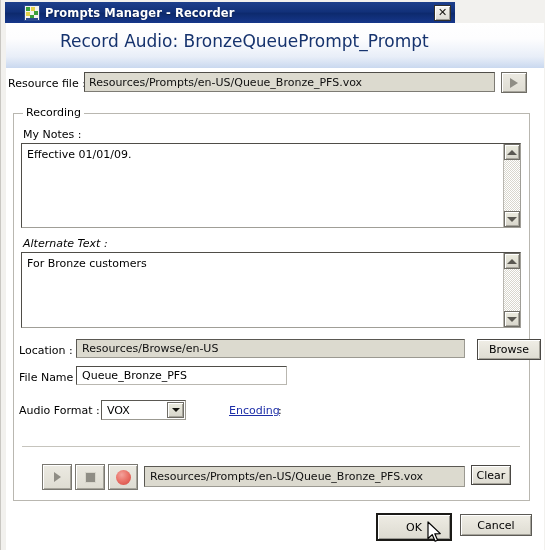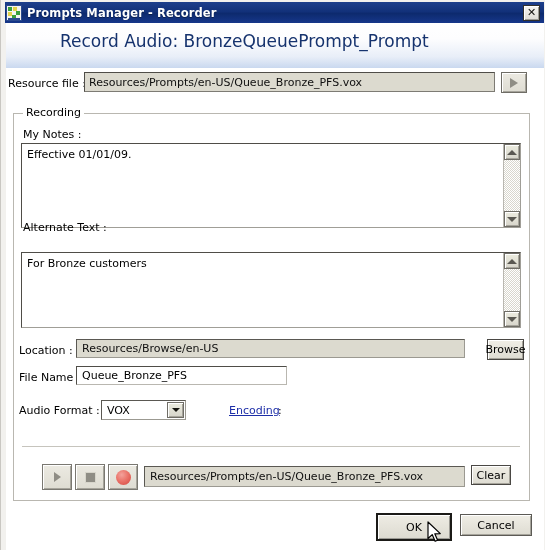--- a/index.html
+++ b/index.html
@@ -22,26 +22,26 @@
     width: 545px; height: 550px;
     background: #f2f1ee;
     box-sizing: border-box;
     border-left: 1px solid #c9c7c2;
   }
 
   
   #titlebar {
     position: absolute;
     left: 4px; top: 2px;
-    width: 539px; height: 21px;
+    width: 450px; height: 21px;
     background: linear-gradient(to bottom, #1d3f8c 0%, #12317a 45%, #0d2a6e 55%, #16378a 100%);
     display: flex;
     align-items: center;
     box-sizing: border-box;
-    padding-left: 1px;
+    padding-left: 19px;
   }
   #titlebar-icon {
     width: 16px; height: 16px;
     flex: 0 0 16px;
     margin-right: 5px;
     position: relative;
     background: #f4f3ef;
     border: 1px solid #2b4a8f;
     box-sizing: border-box;
   }
@@ -158,21 +158,21 @@
   #recording-legend {
     position: absolute;
     left: 22px; top: 106px;
     background: #ffffff;
     padding: 0 3px;
     font-size: 11px;
   }
 
   
   #notes-label { left: 22px; top: 128px; }
-  #alt-label   { left: 22px; top: 221px; }
+  #alt-label   { left: 22px; top: 237px; font-style: italic; }
   #location-label { left: 18px; top: 344px; }
   #filename-label { left: 18px; top: 371px; }
   #format-label   { left: 18px; top: 404px; }
   #encoding-colon { left: 277px; top: 404px; }
 
   
   .textarea-box {
     position: absolute;
     background: #ffffff;
     border: 1px solid #a09e97;
@@ -236,22 +236,22 @@
     border-top-color: #5a5852;
     border-left-color: #5a5852;
     box-sizing: border-box;
     display: flex; align-items: center;
     padding-left: 5px;
     font-size: 11px; color: #101010;
     white-space: nowrap; overflow: hidden;
   }
   #browse-button {
     position: absolute;
-    left: 486px; top: 339px;
-    width: 37px; height: 21px;
+    left: 476px; top: 339px;
+    width: 64px; height: 21px;
     background: linear-gradient(to bottom, #f0eee6 0%, #dedcd2 100%);
     border: 1px solid #4a4844;
     box-shadow: inset 1px 1px 0 #ffffff, inset -1px -1px 0 #a6a49b;
     box-sizing: border-box;
     display: flex; align-items: center; justify-content: center;
     font-size: 11px; color: #000000;
     cursor: default;
   }
   #filename-field {
     position: absolute;

